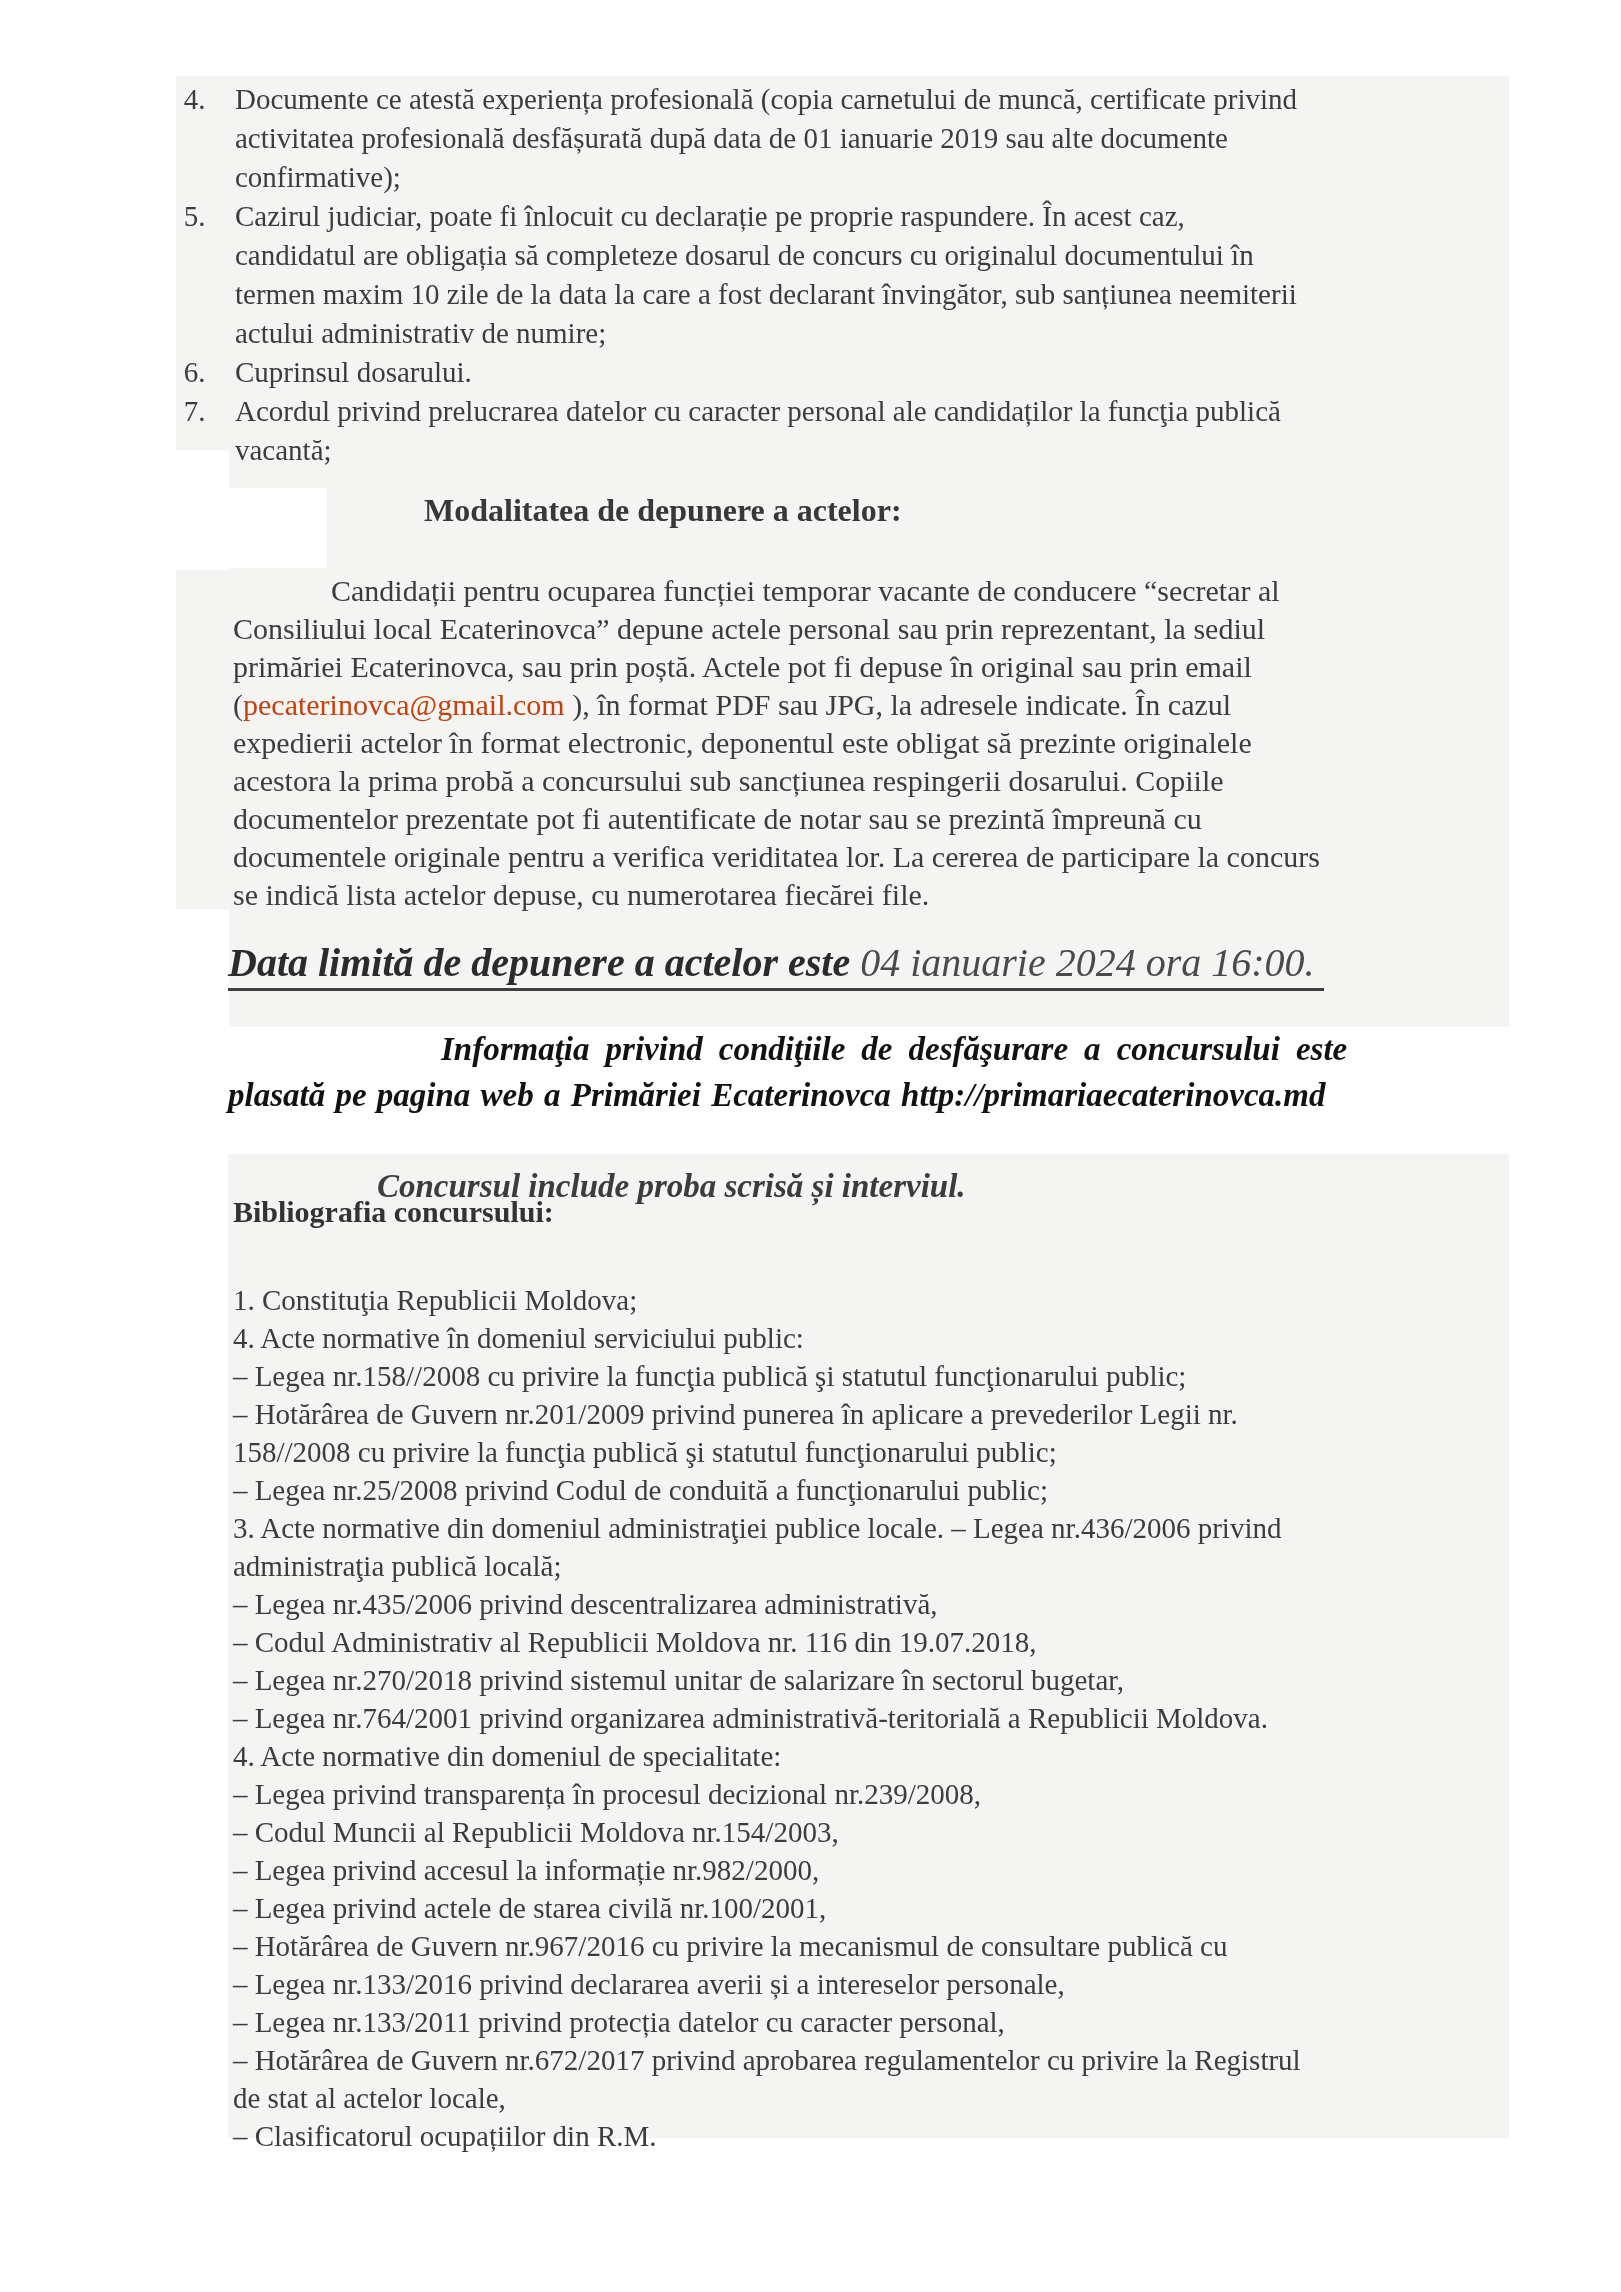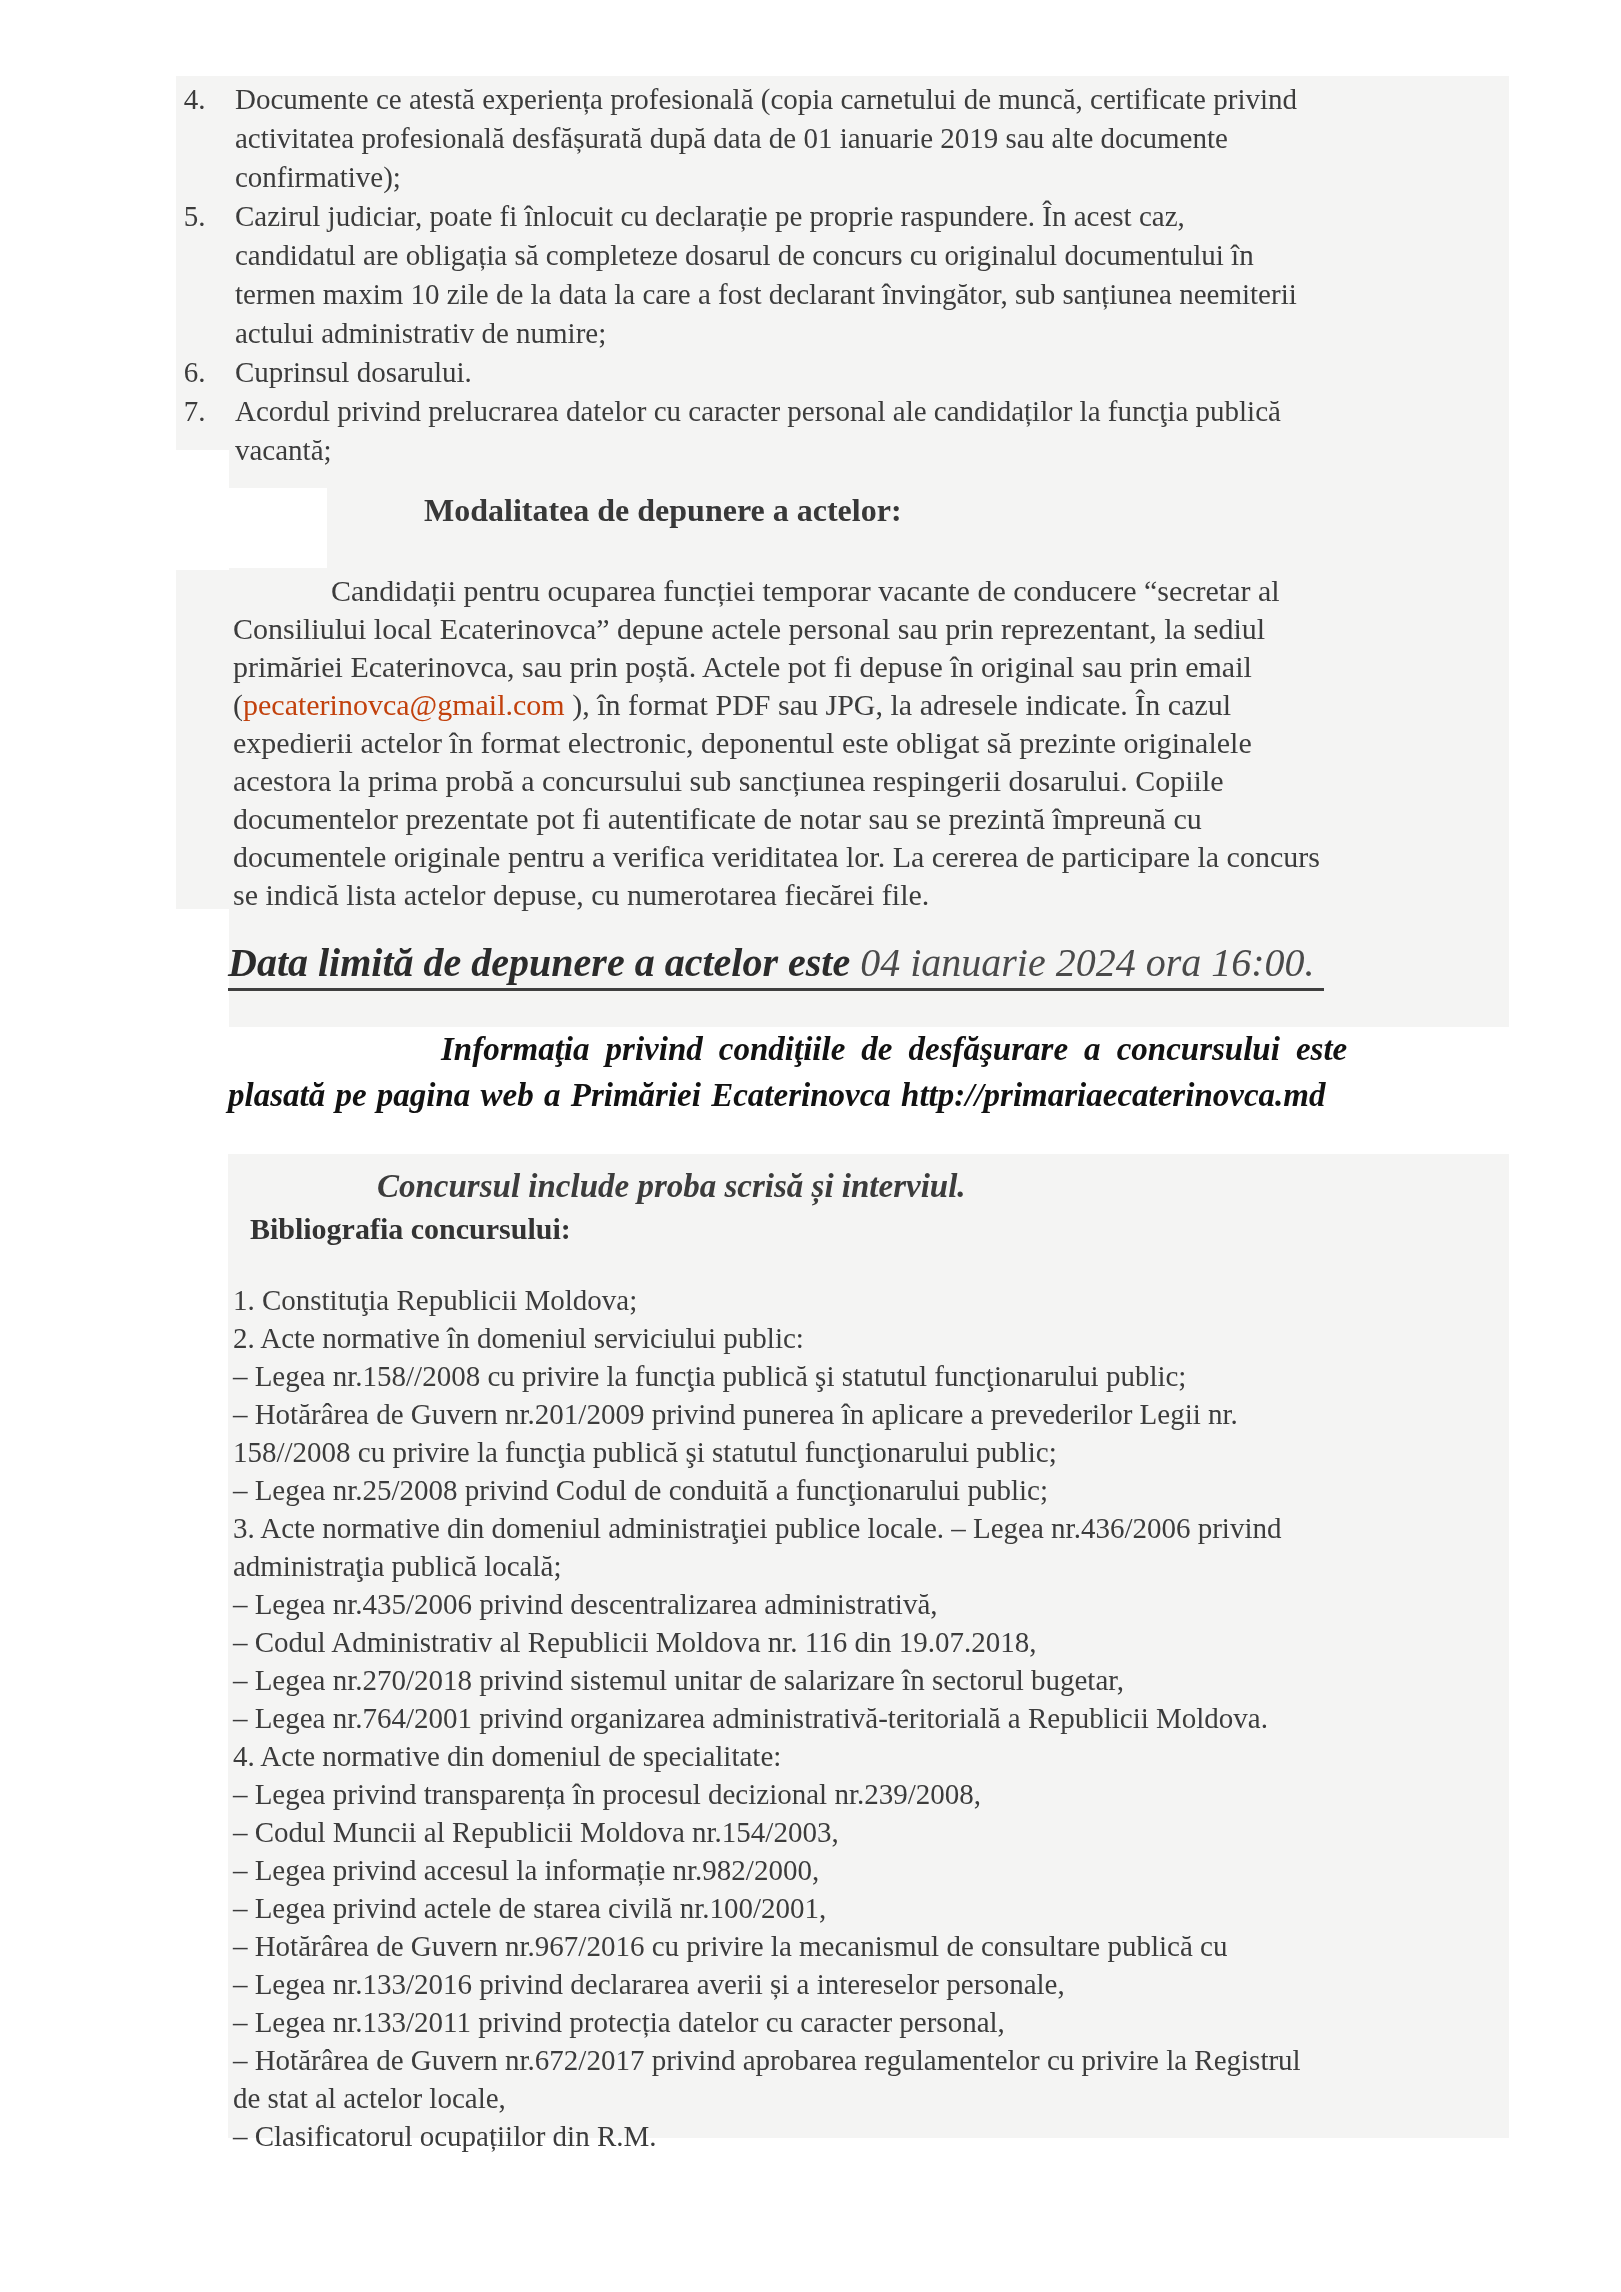--- a/index.html
+++ b/index.html
@@ -72,21 +72,21 @@
   .info-l1{left:441px;top:1028px;word-spacing:7.8px;}
   .info-l2{left:228px;top:1074px;word-spacing:2px;}
 
   
   .concurs{
     position:absolute;left:137px;top:2px;margin:12px;
     font-size:33px;font-weight:bold;font-style:italic;color:#3c3c3c;
     white-space:nowrap;
   }
   .bibtitle{
-    position:absolute;left:4.9px;top:41px;margin:17px;
+    position:absolute;left:4.9px;top:41px;margin:0;
     font-size:30px;font-weight:bold;color:#333333;white-space:nowrap;
   }
   .bib{
     position:absolute;left:4.9px;top:80px;width:1274px;
     font-size:29px;line-height:38px;color:#3c3c3c;margin-top:47px;
   }
 </style>
 </head>
 <body>
 
@@ -140,21 +140,21 @@
   </section>
 
   <div class="info-l1">Informaţia privind condiţiile de desfăşurare a concursului este</div>
   <div class="info-l2">plasată pe pagina web a Primăriei Ecaterinovca http://primariaecaterinovca.md</div>
 
   <section class="blockB">
     <h3 class="concurs">Concursul include proba scrisă și interviul.</h3>
     <h4 class="bibtitle">Bibliografia concursului:</h4>
     <div class="bib">
       <div class="ln">1. Constituţia Republicii Moldova;</div>
-      <div class="ln">2. Acte normative în domeniul serviciului public:</div>
+      <div class="ln">4. Acte normative în domeniul serviciului public:</div>
       <div class="ln">– Legea nr.158//2008 cu privire la funcţia publică şi statutul funcţionarului public;</div>
       <div class="ln">– Hotărârea de Guvern nr.201/2009 privind punerea în aplicare a prevederilor Legii nr.</div>
       <div class="ln">158//2008 cu privire la funcţia publică şi statutul funcţionarului public;</div>
       <div class="ln">– Legea nr.25/2008 privind Codul de conduită a funcţionarului public;</div>
       <div class="ln">3. Acte normative din domeniul administraţiei publice locale. – Legea nr.436/2006 privind</div>
       <div class="ln">administraţia publică locală;</div>
       <div class="ln">– Legea nr.435/2006 privind descentralizarea administrativă,</div>
       <div class="ln">– Codul Administrativ al Republicii Moldova nr. 116 din 19.07.2018,</div>
       <div class="ln">– Legea nr.270/2018 privind sistemul unitar de salarizare în sectorul bugetar,</div>
       <div class="ln">– Legea nr.764/2001 privind organizarea administrativă-teritorială a Republicii Moldova.</div>

